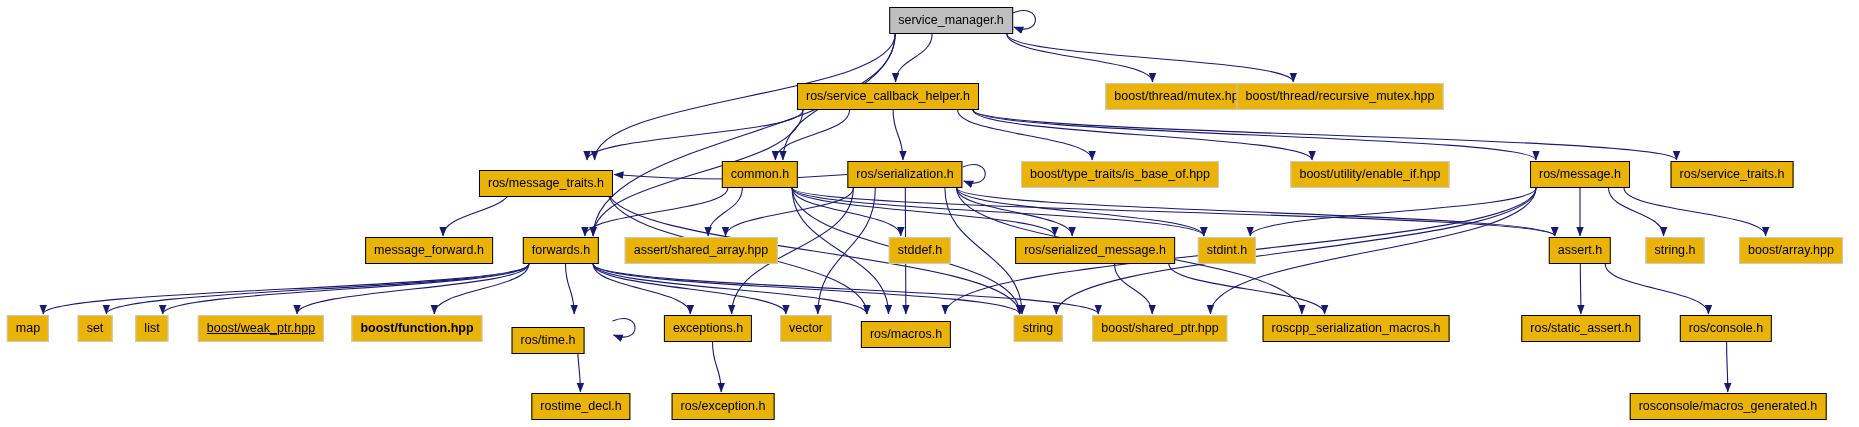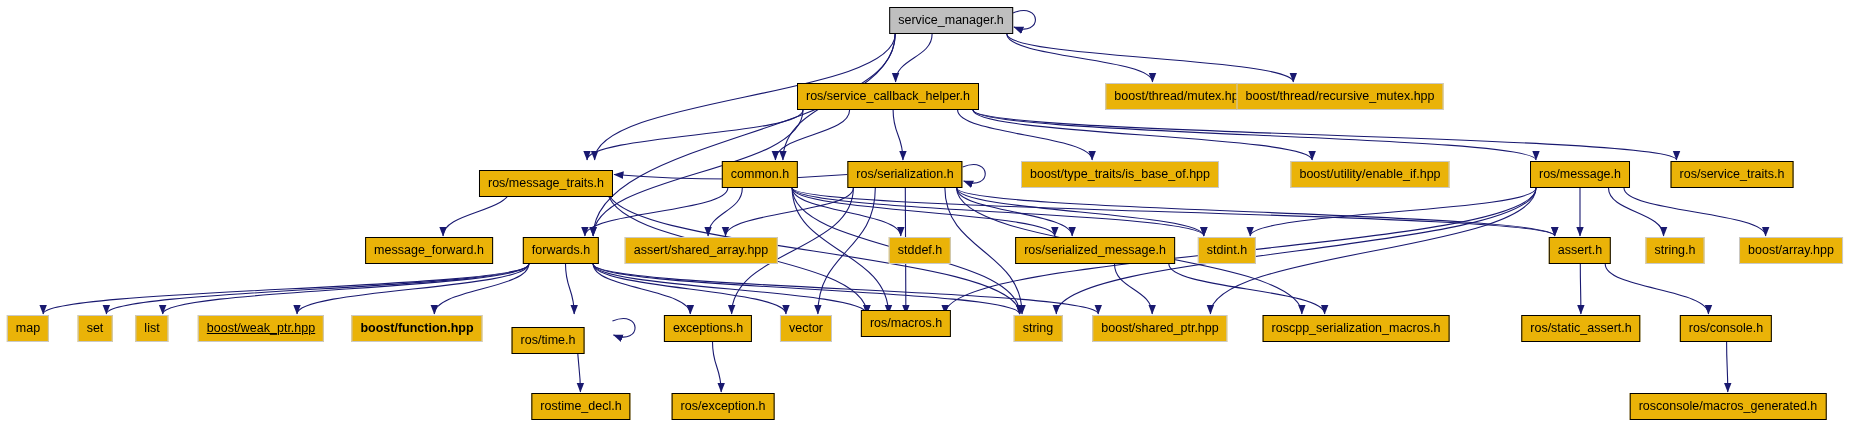--- a/index.html
+++ b/index.html
@@ -132,21 +132,21 @@
       <div class="node external" style="left: 1675px; top: 237px;">string.h</div>
       <div class="node external" style="left: 1791px; top: 237px;">boost/array.hpp</div>
       <div class="node external" style="left: 28px; top: 315px;">map</div>
       <div class="node external" style="left: 95px; top: 315px;">set</div>
       <div class="node external" style="left: 152px; top: 315px;">list</div>
       <div class="node external" style="left: 261px; top: 315px; text-decoration: underline;">boost/weak_ptr.hpp</div>
       <div class="node external" style="left: 417px; top: 315px; font-weight: bold;">boost/function.hpp</div>
       <div class="node internal" style="left: 548px; top: 315px; margin-top: 12px;">ros/time.h</div>
       <div class="node internal" style="left: 708px; top: 315px;">exceptions.h</div>
       <div class="node external" style="left: 806px; top: 315px;">vector</div>
-      <div class="node internal" style="left: 906px; top: 310px; text-align: right;">ros/macros.h</div>
+      <div class="node internal" style="left: 906px; top: 321px; text-align: right;">ros/macros.h</div>
       <div class="node external" style="left: 1038px; top: 315px;">string</div>
       <div class="node external" style="left: 1160px; top: 315px;">boost/shared_ptr.hpp</div>
       <div class="node internal" style="left: 1356px; top: 315px;">roscpp_serialization_macros.h</div>
       <div class="node internal" style="left: 1581px; top: 315px;">ros/static_assert.h</div>
       <div class="node internal" style="left: 1726px; top: 315px;">ros/console.h</div>
       <div class="node internal" style="left: 581px; top: 393px;">rostime_decl.h</div>
       <div class="node internal" style="left: 723px; top: 393px;">ros/exception.h</div>
       <div class="node internal" style="left: 1728px; top: 393px;">rosconsole/macros_generated.h</div>
     </div>
 </div>

